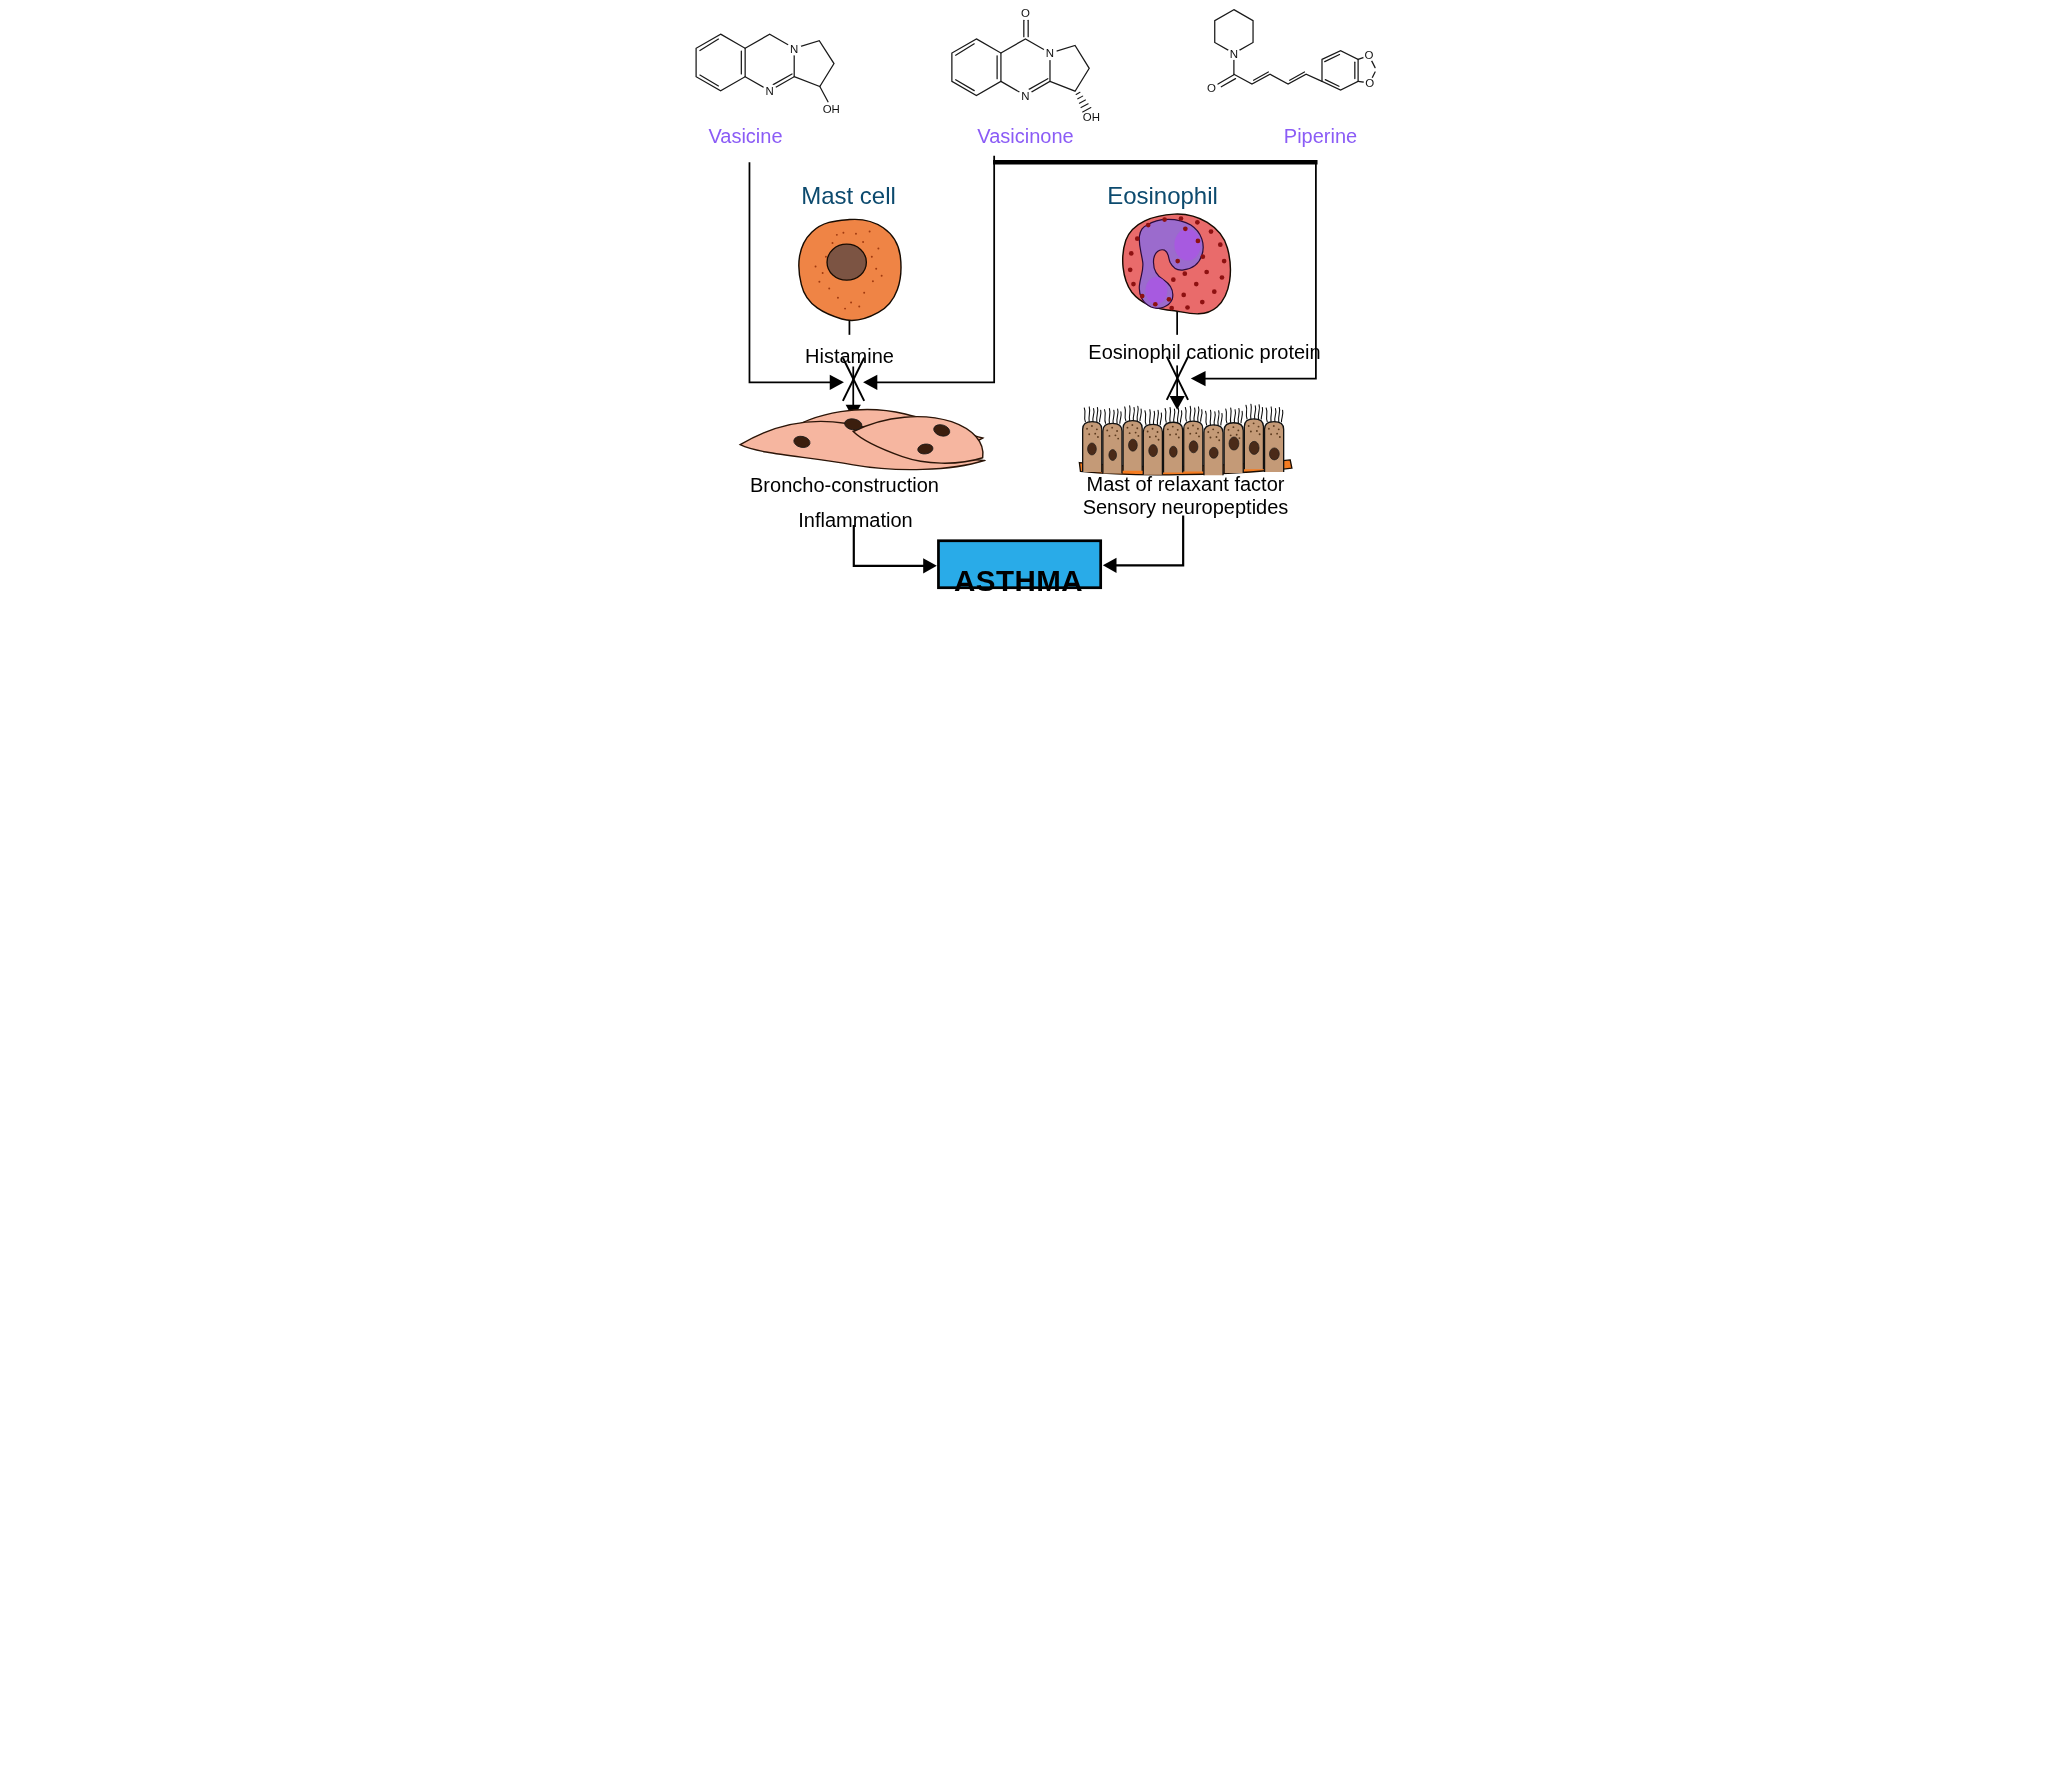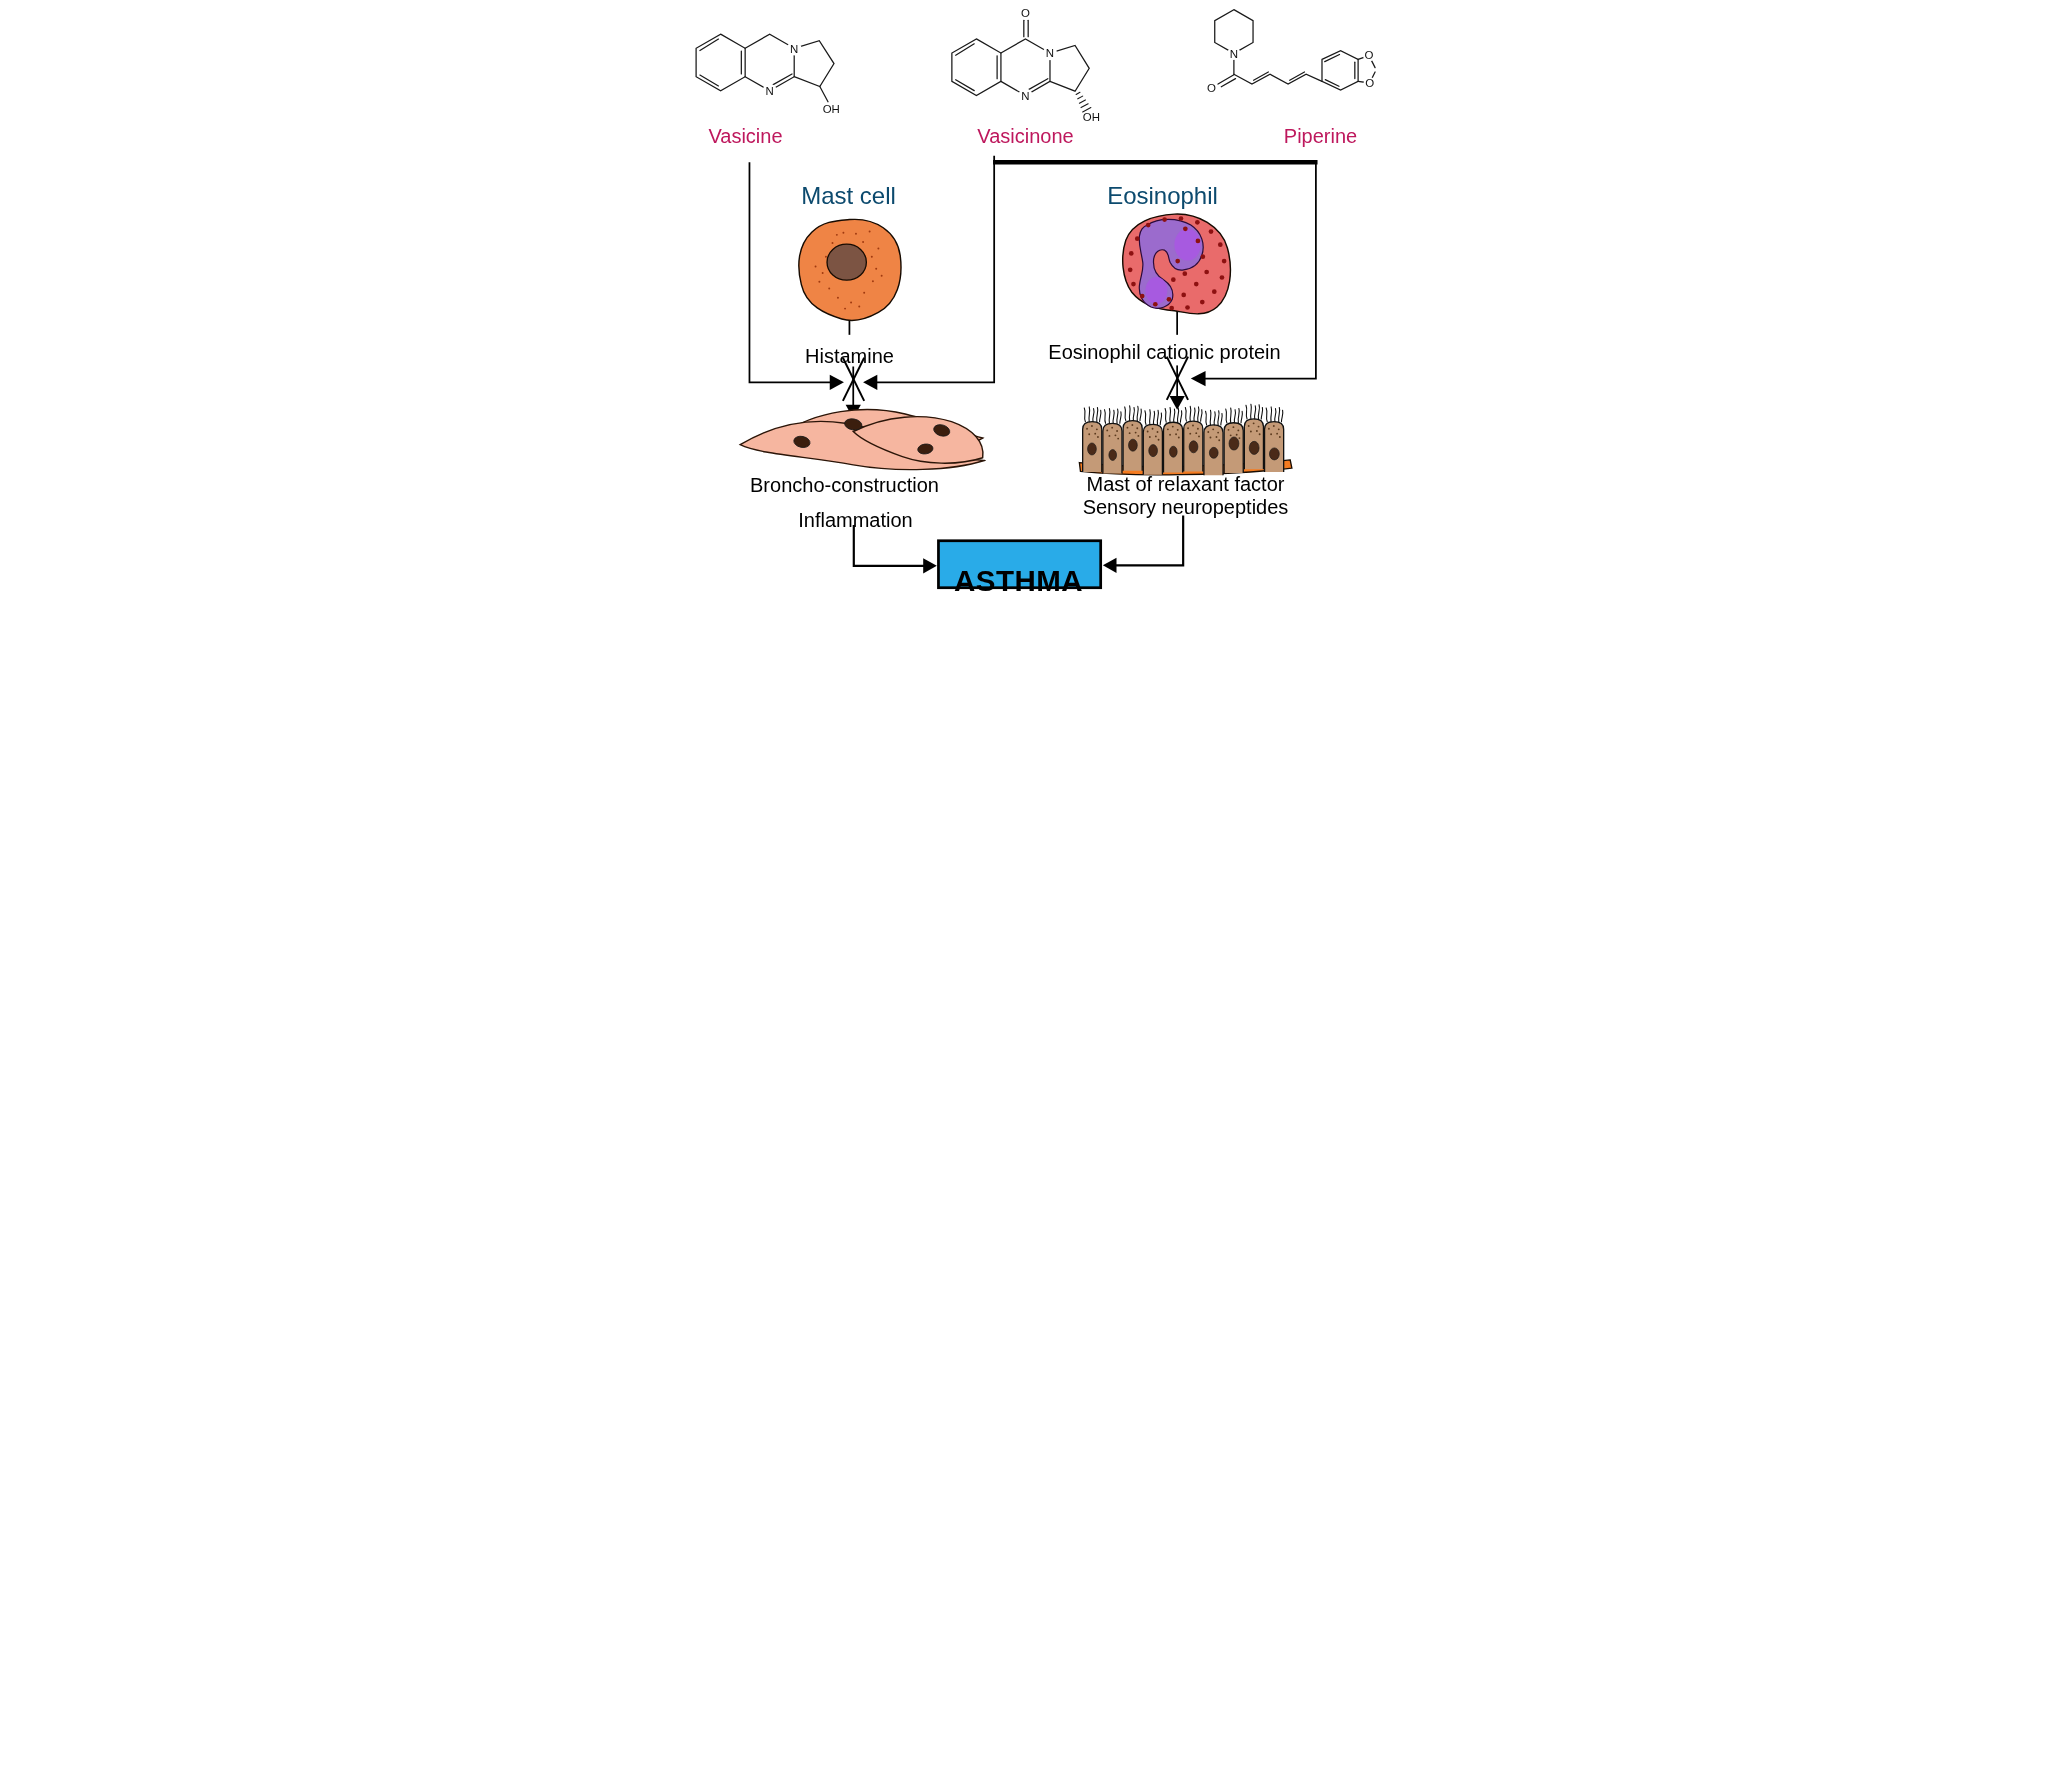--- a/index.html
+++ b/index.html
@@ -1,18 +1,18 @@
 <!DOCTYPE html>
 <html style="font-size:8.7px"><head>
 <meta charset="utf-8">
 <style>
   html,body{margin:0;padding:0;background:#ffffff;font-family:"Liberation Sans",sans-serif;}
   .canvas{position:relative;width:689px;height:591px;margin:0 auto;background:#fff;overflow:hidden;}
   .abs{position:absolute;transform:translate(-50%,-50%);white-space:nowrap;}
-  .lbl-compound{color:#be185d;font-size:20px;}
+  .lbl-compound{color:#8b5cf6;font-size:20px;}
   .lbl-cell{color:#0c4a6e;font-size:24px;}
   .lbl-black{color:#000;font-size:20px;}
   .lbl-result{color:#000;font-size:29.5px;font-weight:bold;letter-spacing:0.5px;margin-top:16px;}
   svg{display:block;}
   .overlay{position:absolute;left:0;top:0;}
   .struct{position:absolute;}
   .bond{stroke:#1a1a1a;stroke-width:2.3;fill:none;stroke-linecap:round;}
   .bond-thin{stroke:#1a1a1a;stroke-width:2;fill:none;stroke-linecap:round;}
   .atom{font-family:"Liberation Sans",sans-serif;font-size:21px;fill:#111;text-anchor:middle;}
   .atom-bg{fill:#ffffff;}
@@ -276,21 +276,21 @@
   </svg>
 
   <div class="abs lbl-compound" style="left:57px;top:136px;">Vasicine</div>
   <div class="abs lbl-compound" style="left:325px;top:136px;margin-left:12px;">Vasicinone</div>
   <div class="abs lbl-compound" style="left:632px;top:136px;">Piperine</div>
 
   <div class="abs lbl-cell" style="left:160px;top:196px;">Mast cell</div>
   <div class="abs lbl-cell" style="left:474px;top:196px;">Eosinophil</div>
 
   <div class="abs lbl-black" style="left:161px;top:356px;text-align:center;">Histamine</div>
-  <div class="abs lbl-black" style="left:476px;top:352px;">Eosinophil cationic protein</div>
+  <div class="abs lbl-black" style="left:516px;top:352px;">Eosinophil cationic protein</div>
 
   <div class="abs lbl-black" style="left:156px;top:485px;">Broncho-construction</div>
   <div class="abs lbl-black" style="left:167px;top:508px;margin-top:12px;">Inflammation</div>
   <div class="abs lbl-black" style="left:497px;top:484px;">Mast of relaxant factor</div>
   <div class="abs lbl-black" style="left:497px;top:507px;">Sensory neuropeptides</div>
 
   <div class="abs lbl-result" style="left:330px;top:565px;">ASTHMA</div>
 </div>
 
 

